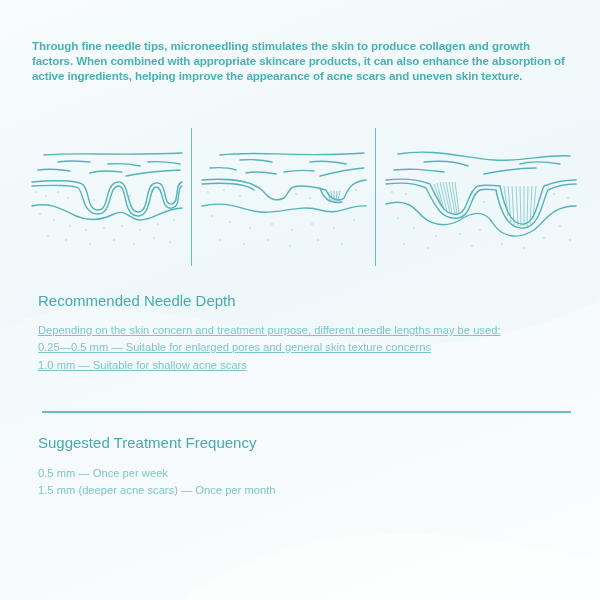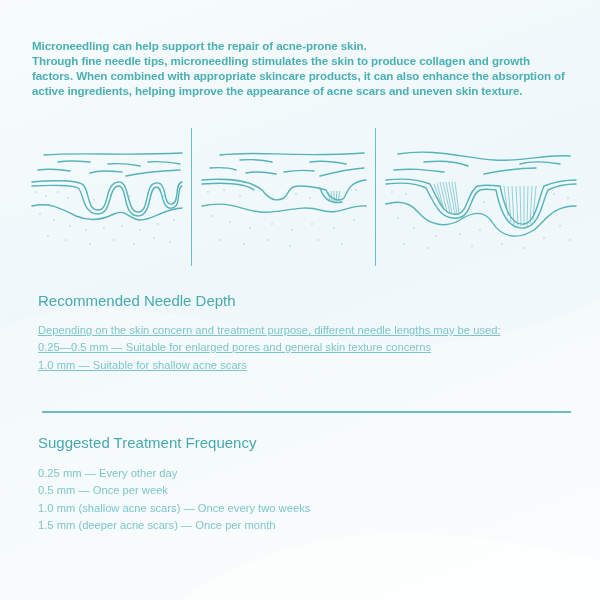--- a/index.html
+++ b/index.html
@@ -34,21 +34,20 @@
   </style>
 </head>
 <body>
 
 <svg class="bg-wave" viewBox="0 0 600 600">
   <path d="M0 330 C 150 250, 350 420, 600 300 L600 600 L0 600 Z" fill="#ffffff" opacity="0.35"></path>
   <path d="M180 600 C 300 520, 420 520, 600 560 L600 600 Z" fill="#ffffff" opacity="0.5"></path>
 </svg>
 
 <div class="intro">
-  <p>Microneedling can help support the repair of acne-prone skin.</p>
   <p>Through fine needle tips, microneedling stimulates the skin to produce collagen and growth factors. When combined with appropriate skincare products, it can also enhance the absorption of active ingredients, helping improve the appearance of acne scars and uneven skin texture.</p>
 </div>
 
 <svg class="panel" style="left:30px; width:160px;" viewBox="0 0 160 120">
   <g fill="none" stroke="#55b3b9" stroke-width="1.4" stroke-linecap="round">
     <path d="M14 15 C 50 12, 90 16, 152 13"></path>
     <path d="M28 22 C 40 20, 48 21, 60 22"></path>
     <path d="M78 24 C 90 23, 100 24, 110 26"></path>
     <path d="M118 22 C 128 21, 138 22, 150 24"></path>
     <path d="M8 30 C 22 28, 30 30, 40 31"></path>
@@ -192,17 +191,15 @@
 <div class="body-text" style="top:322px;text-decoration:underline;">
   <div>Depending on the skin concern and treatment purpose, different needle lengths may be used:</div>
   <div>0.25—0.5 mm — Suitable for enlarged pores and general skin texture concerns</div>
   <div>1.0 mm — Suitable for shallow acne scars</div>
 </div>
 
 <div class="hdivider"></div>
 
 <div class="section-title" style="top:434px;">Suggested Treatment Frequency</div>
 <div class="body-text" style="top:465px;">
-  <div>0.25 mm — Every other day</div>
   <div>0.5 mm — Once per week</div>
-  <div>1.0 mm (shallow acne scars) — Once every two weeks</div>
   <div>1.5 mm (deeper acne scars) — Once per month</div>
 </div>
 
 </body></html>

